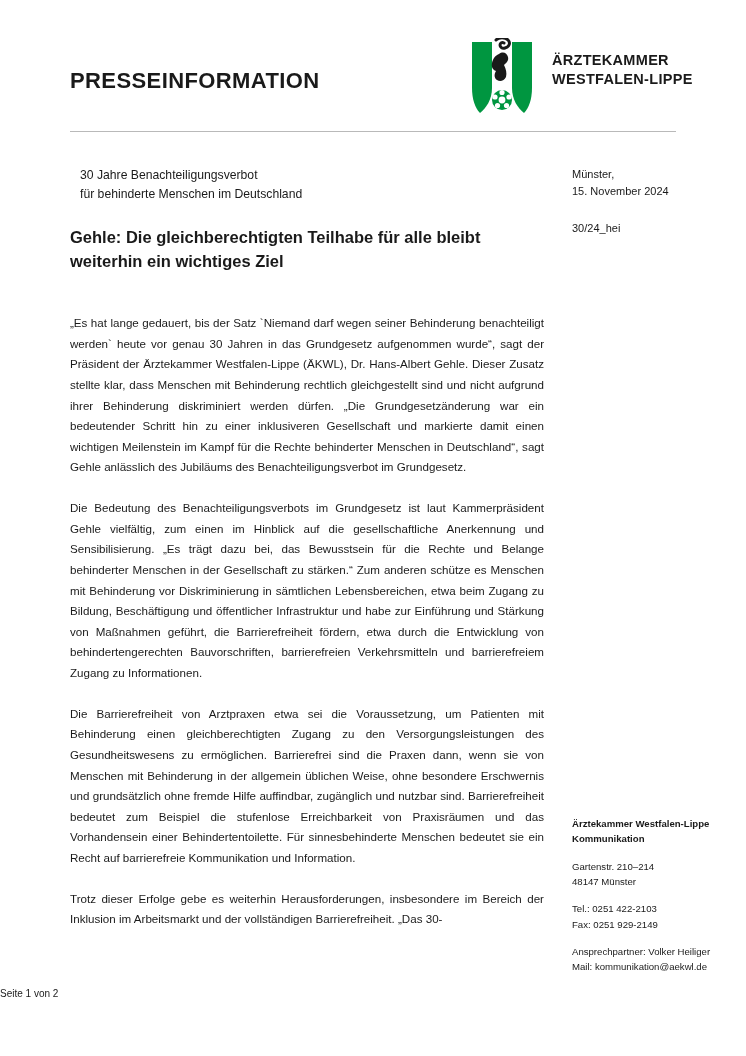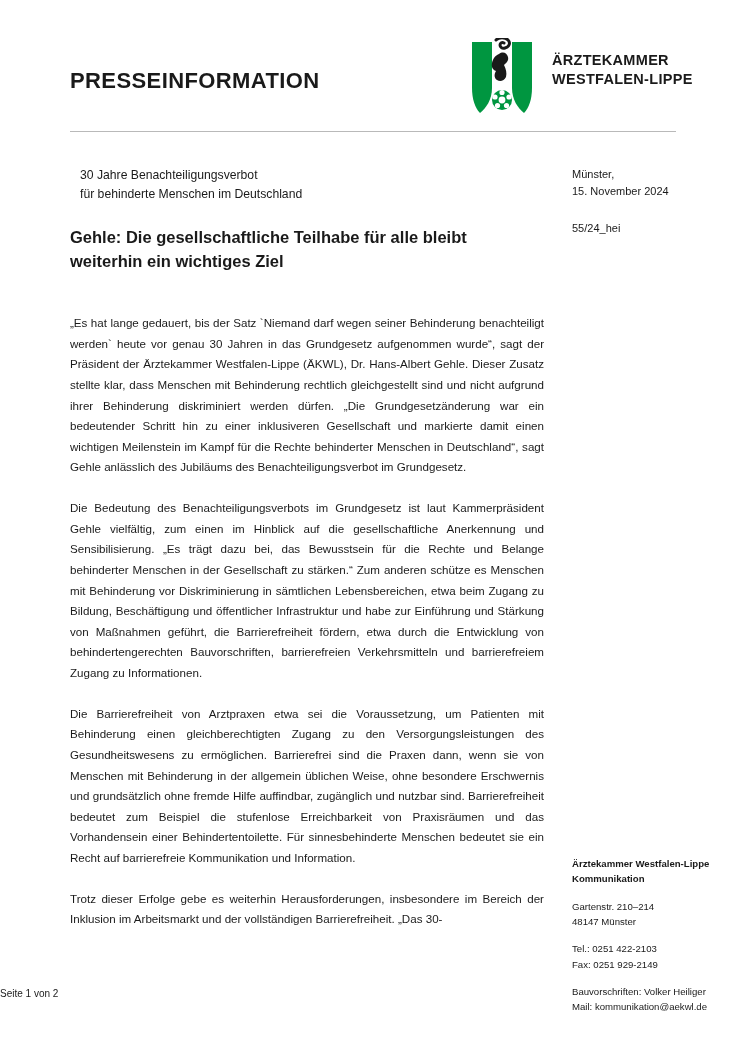--- a/index.html
+++ b/index.html
@@ -131,21 +131,20 @@
     left: 572px;
     top: 816px;
     width: 170px;
     font-size: 9.6px;
     line-height: 1.6;
     color: #1a1a1a;
   }
   .contact .org {
     font-weight: bold;
     margin-bottom: 12px;
-    margin-top: 40px;
   }
   .contact .group {
     margin-bottom: 12px;
   }
 
   
   .footer {
     position: absolute;
     left: 0;
     top: 988px;
@@ -195,24 +194,24 @@
   </div>
 
   <div class="subject">
     <div>30 Jahre Benachteiligungsverbot</div>
     <div>für behinderte Menschen im Deutschland</div>
   </div>
 
   <div class="meta">
     <div>Münster,</div>
     <div>15. November 2024</div>
-    <div class="meta-ref">55/24_hei</div>
-  </div>
-
-  <div class="headline">Gehle: Die gesellschaftliche Teilhabe für alle bleibt weiterhin ein wichtiges Ziel</div>
+    <div class="meta-ref">30/24_hei</div>
+  </div>
+
+  <div class="headline">Gehle: Die gleichberechtigten Teilhabe für alle bleibt weiterhin ein wichtiges Ziel</div>
 
   <div class="body-col">
     <p>„Es hat lange gedauert, bis der Satz `Niemand darf wegen seiner Behinderung benachteiligt werden` heute vor genau 30 Jahren in das Grundgesetz aufgenommen wurde“, sagt der Präsident der Ärztekammer Westfalen-Lippe (ÄKWL), Dr. Hans-Albert Gehle. Dieser Zusatz stellte klar, dass Menschen mit Behinderung rechtlich gleichgestellt sind und nicht aufgrund ihrer Behinderung diskriminiert werden dürfen. „Die Grundgesetzänderung war ein bedeutender Schritt hin zu einer inklusiveren Gesellschaft und markierte damit einen wichtigen Meilenstein im Kampf für die Rechte behinderter Menschen in Deutschland“, sagt Gehle anlässlich des Jubiläums des Benachteiligungsverbot im Grundgesetz.</p>
     <p>Die Bedeutung des Benachteiligungsverbots im Grundgesetz ist laut Kammerpräsident Gehle vielfältig, zum einen im Hinblick auf die gesellschaftliche Anerkennung und Sensibilisierung. „Es trägt dazu bei, das Bewusstsein für die Rechte und Belange behinderter Menschen in der Gesellschaft zu stärken.“ Zum anderen schütze es Menschen mit Behinderung vor Diskriminierung in sämtlichen Lebensbereichen, etwa beim Zugang zu Bildung, Beschäftigung und öffentlicher Infrastruktur und habe zur Einführung und Stärkung von Maßnahmen geführt, die Barrierefreiheit fördern, etwa durch die Entwicklung von behindertengerechten Bauvorschriften, barrierefreien Verkehrsmitteln und barrierefreiem Zugang zu Informationen.</p>
     <p>Die Barrierefreiheit von Arztpraxen etwa sei die Voraussetzung, um Patienten mit Behinderung einen gleichberechtigten Zugang zu den Versorgungsleistungen des Gesundheitswesens zu ermöglichen. Barrierefrei sind die Praxen dann, wenn sie von Menschen mit Behinderung in der allgemein üblichen Weise, ohne besondere Erschwernis und grundsätzlich ohne fremde Hilfe auffindbar, zugänglich und nutzbar sind. Barrierefreiheit bedeutet zum Beispiel die stufenlose Erreichbarkeit von Praxisräumen und das Vorhandensein einer Behindertentoilette. Für sinnesbehinderte Menschen bedeutet sie ein Recht auf barrierefreie Kommunikation und Information.</p>
     <p>Trotz dieser Erfolge gebe es weiterhin Herausforderungen, insbesondere im Bereich der Inklusion im Arbeitsmarkt und der vollständigen Barrierefreiheit. „Das 30-</p>
   </div>
 
   <div class="contact">
     <div class="org">
@@ -221,21 +220,21 @@
     </div>
     <div class="group">
       <div>Gartenstr. 210–214</div>
       <div>48147 Münster</div>
     </div>
     <div class="group">
       <div>Tel.: 0251 422-2103</div>
       <div>Fax: 0251 929-2149</div>
     </div>
     <div class="group">
-      <div>Bauvorschriften: Volker Heiliger</div>
+      <div>Ansprechpartner: Volker Heiliger</div>
       <div>Mail: kommunikation@aekwl.de</div>
     </div>
   </div>
 
   <div class="footer">
     <span>Seite 1 von 2</span>
   </div>
 
 </div>
 

